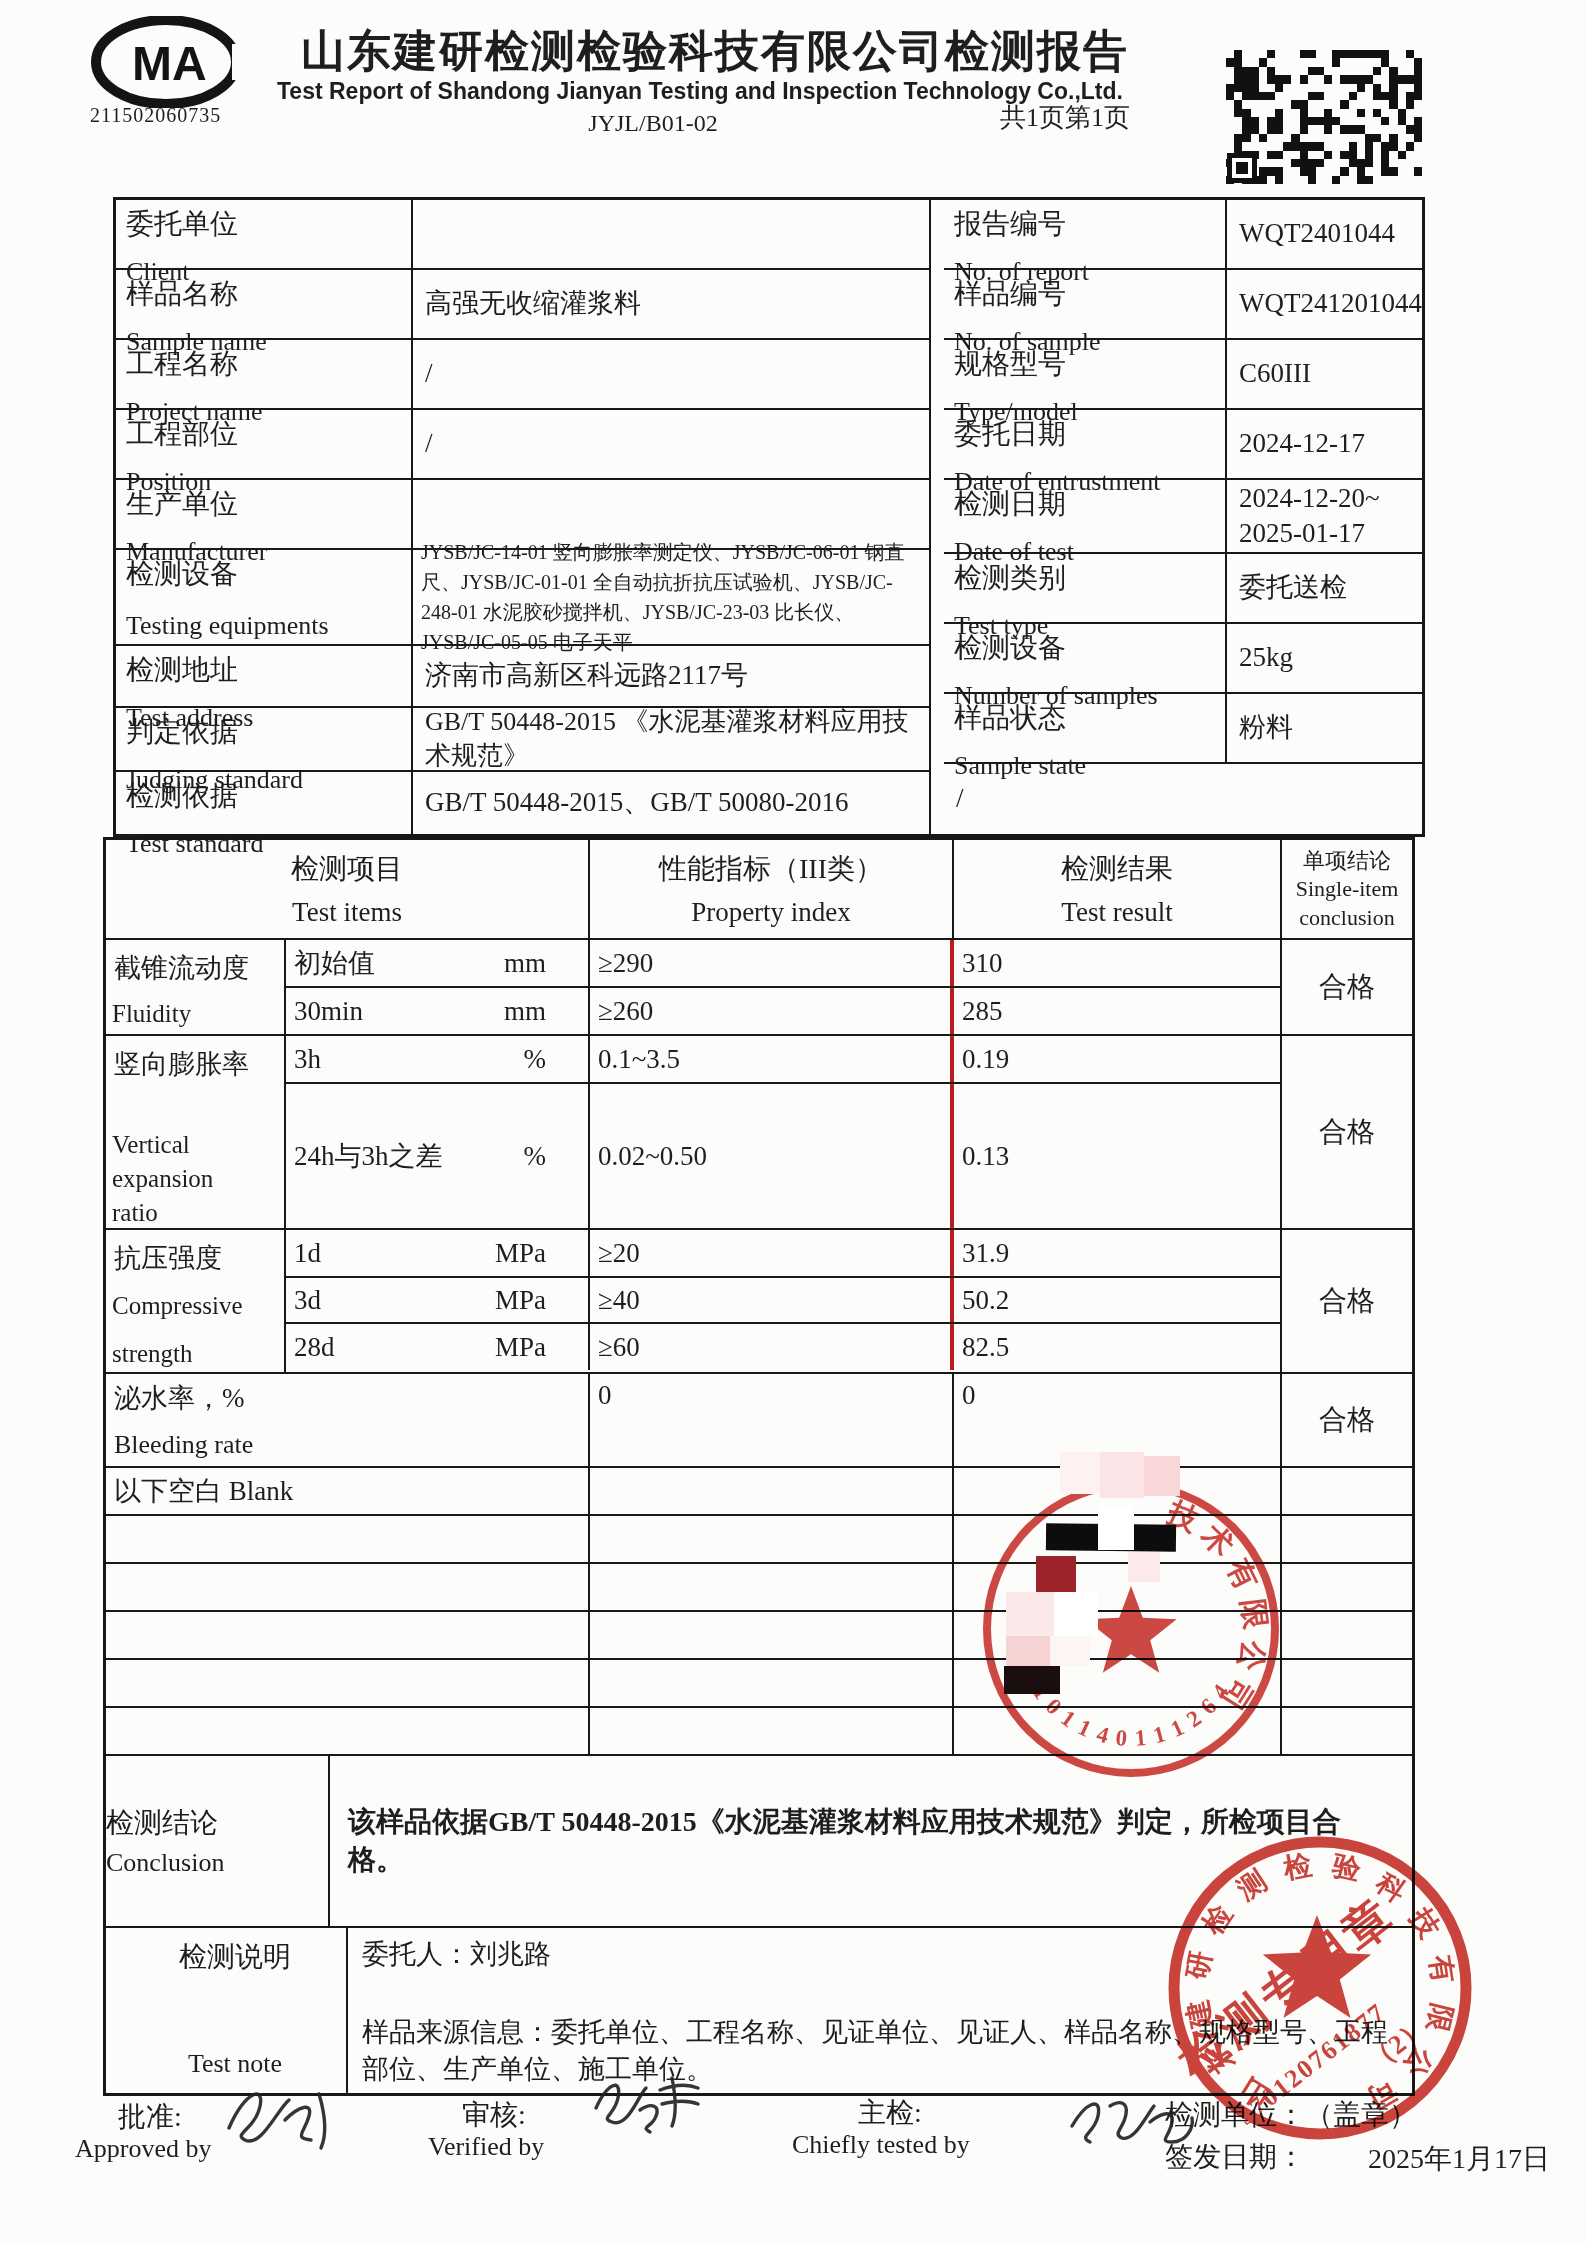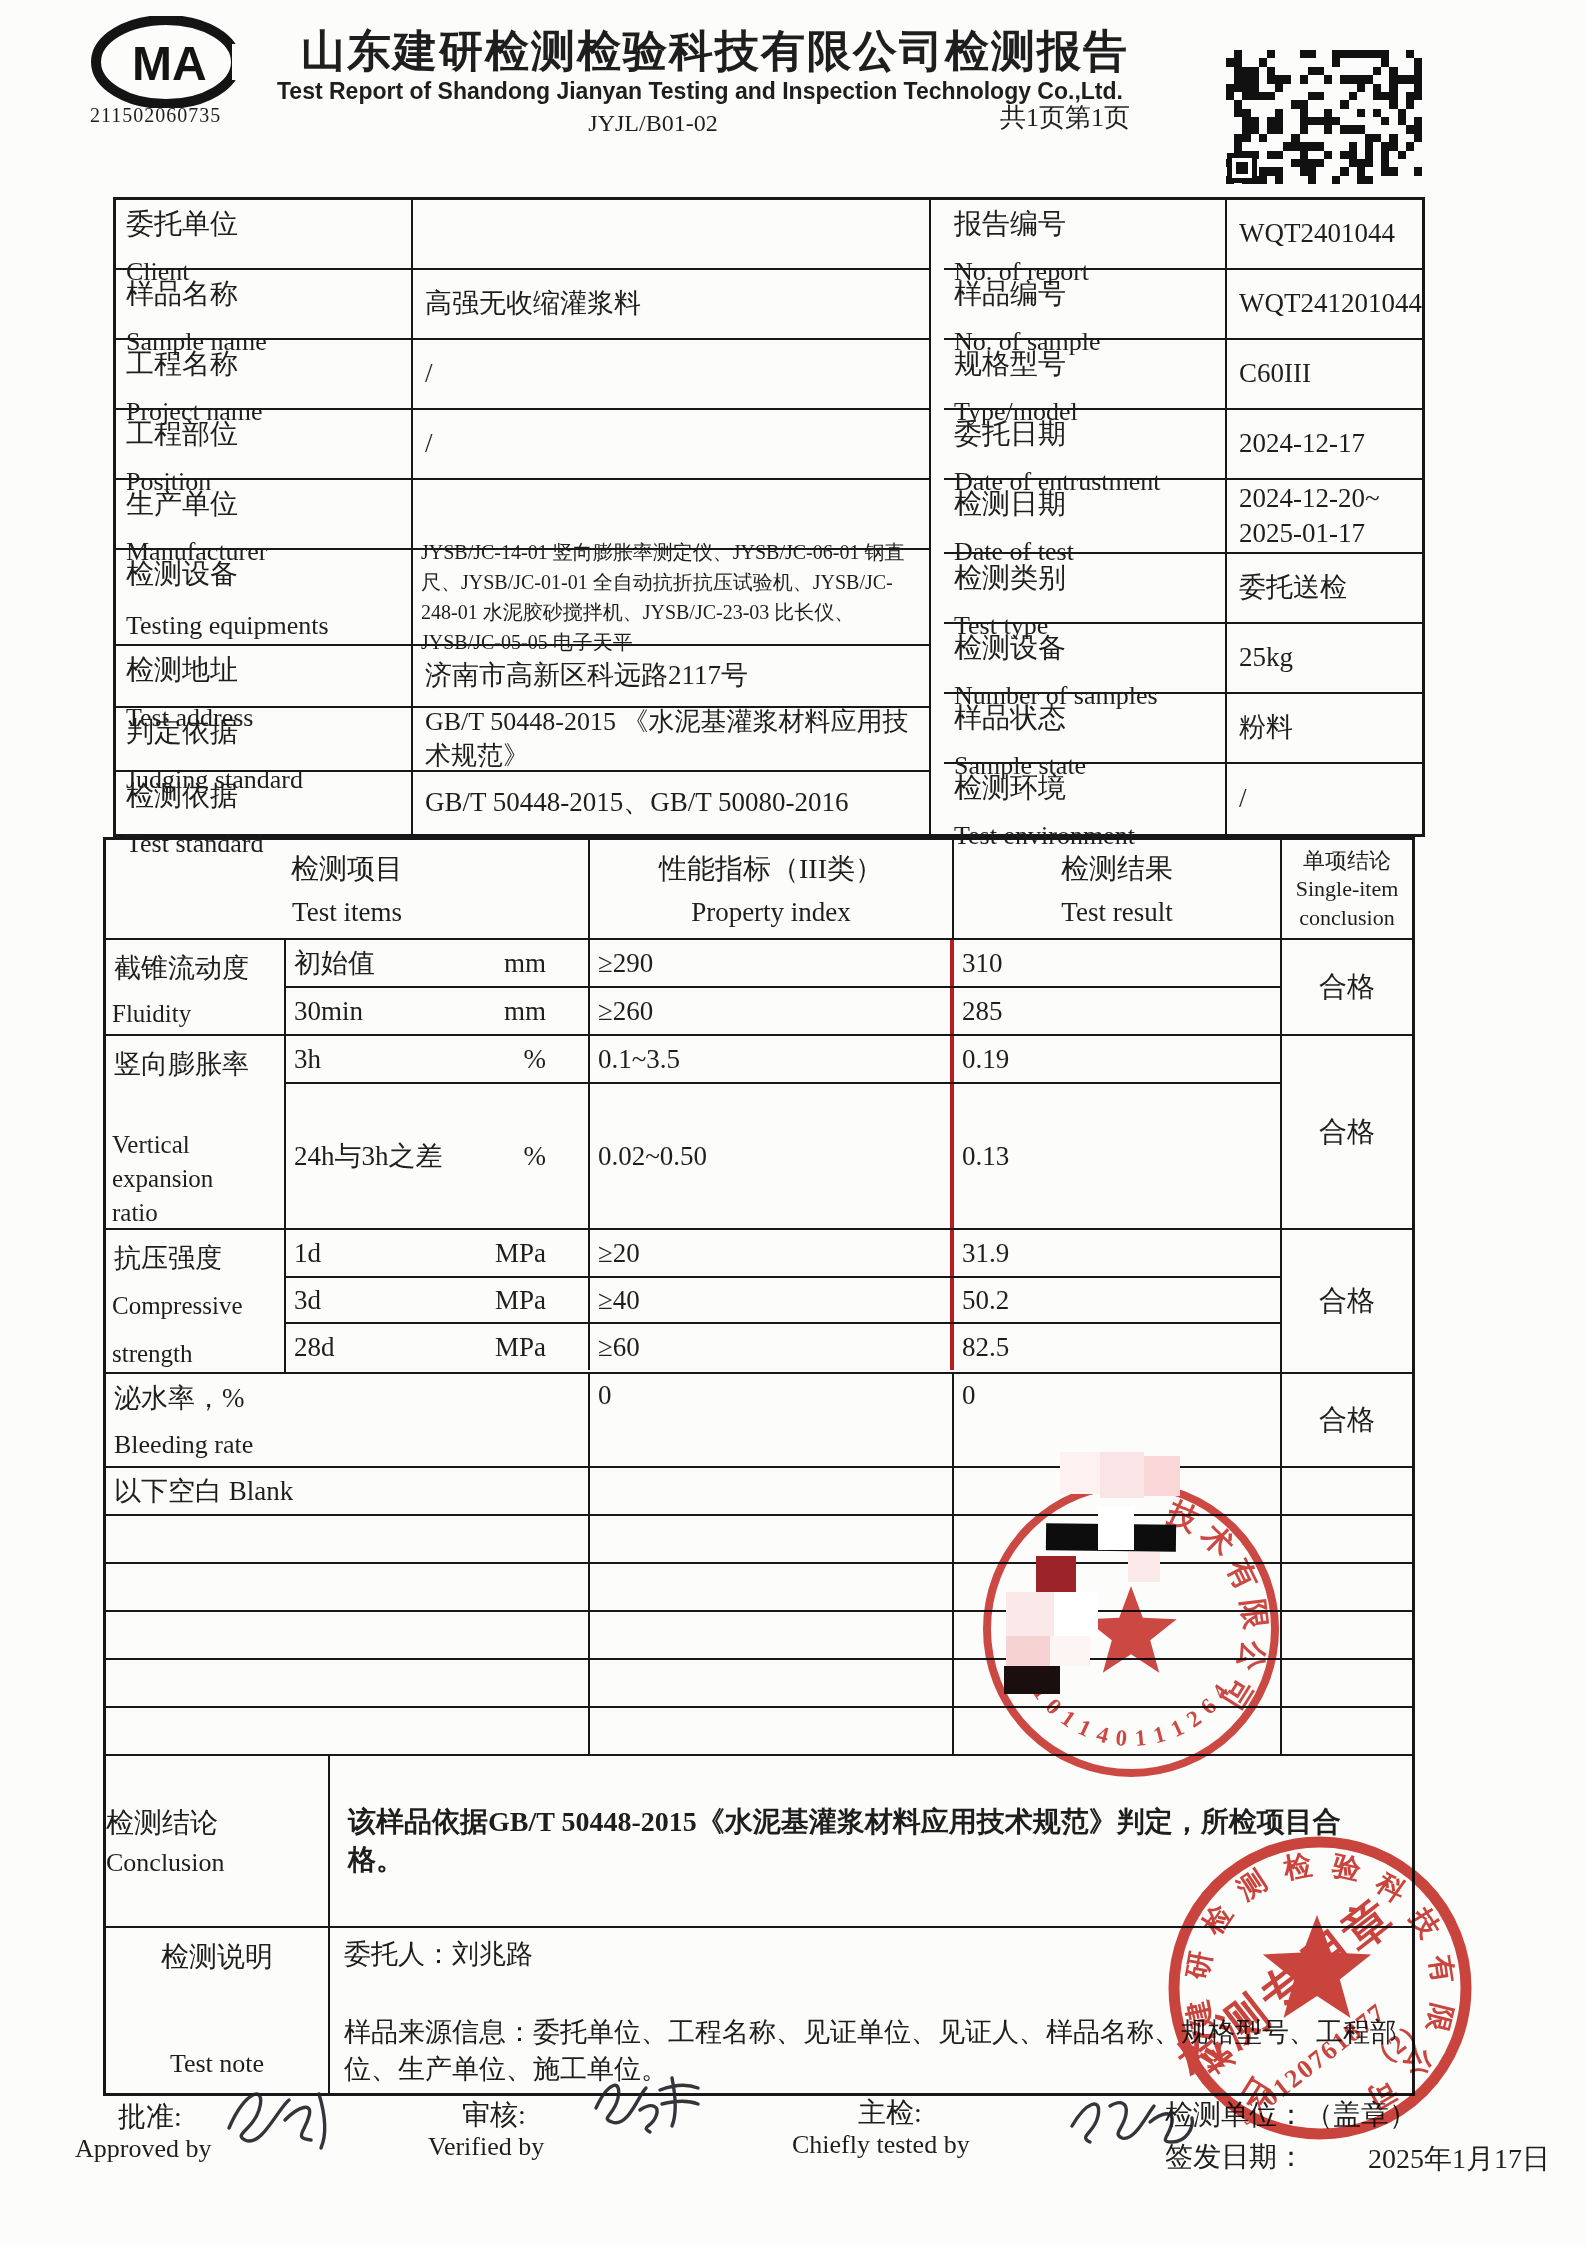--- a/index.html
+++ b/index.html
@@ -61,21 +61,21 @@
   .grpname .en { position:absolute; left:6px; font-size:25px; line-height:48px; white-space:pre-line; }
   .topalign { align-items:flex-start; padding-top:6px; }
   .mlab { display:flex; flex-direction:column; justify-content:space-between; padding:6px 8px; font-size:27px; }
   .mlab .en { font-size:26px; }
 
   .concl-lab { width:224px; border-right:2px solid #181818; display:flex; flex-direction:column;
                justify-content:center; gap:6px; font-size:28px; }
   .concl-lab .en { font-size:26px; }
   .concl-txt { flex:1; display:flex; align-items:center; padding:0 18px; font-size:28px; font-weight:600; }
   .note-lab { width:224px; border-right:2px solid #181818; display:flex; flex-direction:column;
-              justify-content:space-between; padding:10px 0 14px; align-items:center; font-size:28px; }
+              justify-content:space-between; padding:10px 0 14px; align-items:center; font-size:28px;margin-left:18px; }
   .note-lab .en { font-size:26px; }
   .note-txt { flex:1; display:flex; flex-direction:column; justify-content:space-between;
               padding:8px 14px 6px; font-size:27px; line-height:1.35; }
 
   
   .ftxt { position:absolute; font-size:28px; z-index:2; }
   .ften { position:absolute; font-size:26px; z-index:2; }
   .sig { position:absolute; z-index:3; }
   .sig path { fill:none; stroke:#23242a; stroke-width:3.4; stroke-linecap:round; stroke-linejoin:round; opacity:.92; }
 
@@ -608,24 +608,20 @@
         <div class="ival">25kg</div>
       </div>
       <div class="irow" style="height:70px">
         <div class="ilab">
             <span class="cn">样品状态</span>
             <span class="en">Sample state</span>
           </div>
         <div class="ival">粉料</div>
       </div>
       <div class="irow" style="height:70px">
-        <div class="ilab">
-            <span class="cn">检测环境</span>
-            <span class="en">Test environment</span>
-          </div>
         <div class="ival">/</div>
       </div>
     </div>
   </div>
 
   <div class="tbl results">
 
     <div class="band" style="height:100px">
       <div class="c hd w484">
           <span class="cn">检测项目</span>

